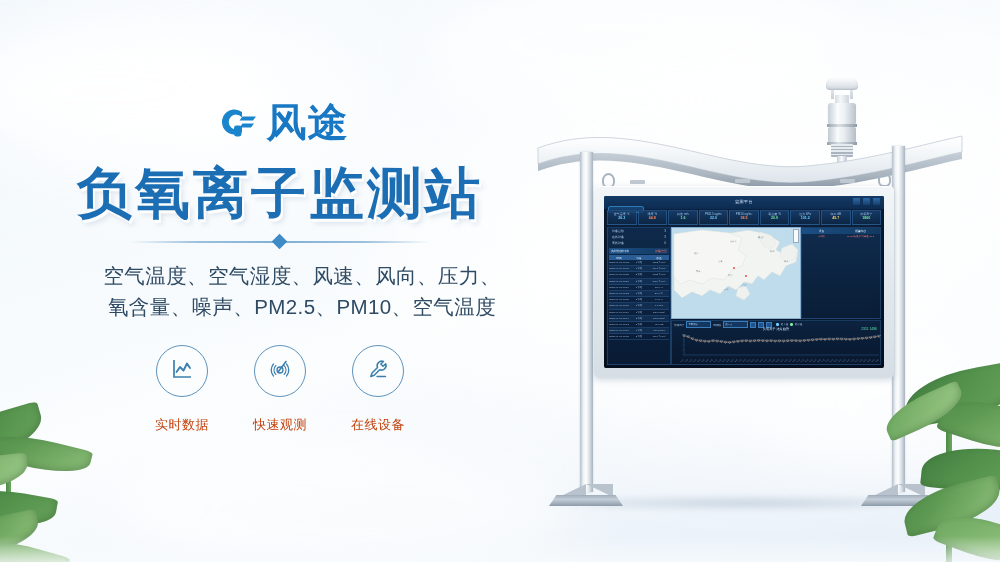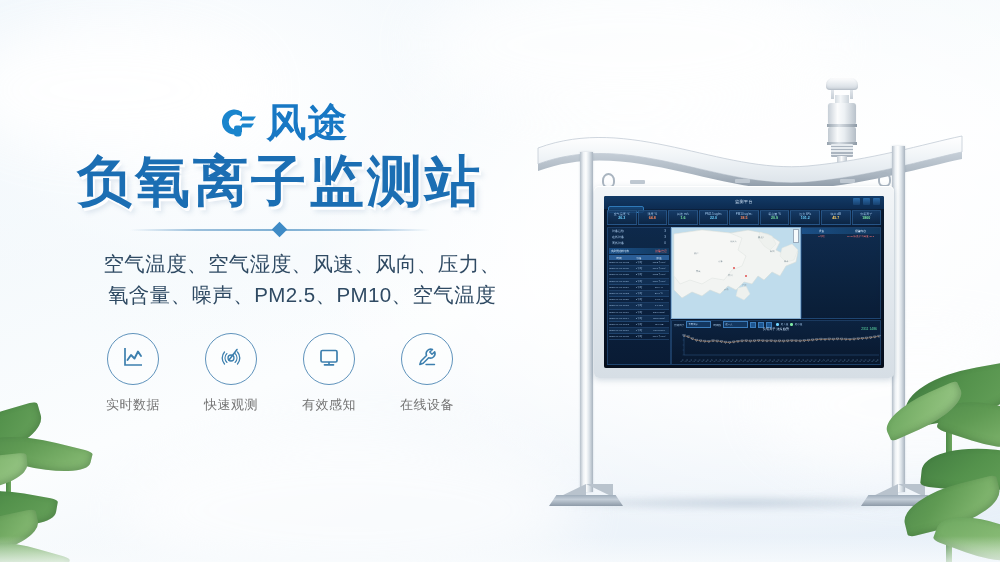--- a/index.html
+++ b/index.html
@@ -25,21 +25,21 @@
   .left-col{position:absolute;left:0;top:96px;width:560px;text-align:center;}
 
   .logo-row{display:flex;align-items:center;justify-content:center;gap:9px;height:52px;}
   .logo-mark{width:46px;height:46px;position:relative;}
   .logo-text{
     font-size:40px;font-weight:bold;color:#1878c4;letter-spacing:1px;line-height:1;
     font-family:"Liberation Sans","DejaVu Sans",sans-serif;
   }
 
   .headline{
-    margin-top:4px;
+    margin-top:16px;
     font-size:55px;font-weight:bold;color:#1b6eb3;
     letter-spacing:3px;line-height:1.06;white-space:nowrap;
     text-shadow:2px 3px 0 rgba(255,255,255,0.95), 4px 5px 5px rgba(120,150,180,0.22);
     font-family:"Liberation Sans","DejaVu Sans",sans-serif;
   }
 
   .divider{margin:14px auto 0;width:300px;height:12px;position:relative;}
   .divider .bar{position:absolute;top:5px;left:0;width:300px;height:2px;
     background:linear-gradient(90deg,rgba(120,165,205,0) 0%,#9cc0dc 22%,#7fb0d4 50%,#9cc0dc 78%,rgba(120,165,205,0) 100%);}
   .divider .dia{position:absolute;left:144px;top:0;width:11px;height:11px;background:#3f8bc6;transform:rotate(45deg);}
@@ -50,21 +50,21 @@
   }
   .subtitle div{white-space:nowrap;padding-left:44px;}
 
   .features{margin-top:22px;display:flex;justify-content:center;gap:36px;}
   .feature{width:62px;text-align:center;}
   .f-circle{
     width:50px;height:50px;margin:0 auto;border-radius:50%;
     border:1.6px solid #5f93bc;display:flex;align-items:center;justify-content:center;
     background:rgba(255,255,255,0.35);
   }
-  .f-label{margin-top:11px;font-size:13px;color:#737373;letter-spacing:.5px;white-space:nowrap;}
+  .f-label{margin-top:19px;font-size:13px;color:#c2410c;letter-spacing:.5px;white-space:nowrap;}
 
   
   .kiosk{position:absolute;left:520px;top:60px;width:460px;height:470px;}
 
   .ground-shadow{
     position:absolute;left:30px;top:436px;width:390px;height:14px;border-radius:50%;
     background:radial-gradient(ellipse at 50% 50%, rgba(120,145,170,0.34) 0%, rgba(120,145,170,0.14) 52%, rgba(120,145,170,0) 76%);
     filter:blur(3px);
   }
 
@@ -241,32 +241,20 @@
               <path d="M20.5 9 A9 9 0 0 1 20.5 21" fill="none" stroke="#3c7fae" stroke-width="1.3" stroke-linecap="round"></path>
               <path d="M10 19.5 A6 6 0 0 1 10 10.5" fill="none" stroke="#3c7fae" stroke-width="1.1" stroke-linecap="round"></path>
               <path d="M18 10.5 A6 6 0 0 1 18 19.5" fill="none" stroke="#3c7fae" stroke-width="1.1" stroke-linecap="round"></path>
               <line x1="12" y1="17" x2="20" y2="6.5" stroke="#3c7fae" stroke-width="1.6" stroke-linecap="round"></line>
             </svg>
           </span>
         </div>
         <div class="f-label">快速观测</div>
       </div>
 
-      <div class="feature">
-        <div class="f-circle">
-          <span>
-            <svg width="28" height="28" viewBox="0 0 28 28">
-              <rect x="6" y="7.5" width="16" height="11.5" rx="1.4" fill="none" stroke="#3c7fae" stroke-width="1.7"></rect>
-              <line x1="14" y1="19" x2="14" y2="21.5" stroke="#3c7fae" stroke-width="1.6"></line>
-              <line x1="9.5" y1="21.8" x2="18.5" y2="21.8" stroke="#3c7fae" stroke-width="1.7" stroke-linecap="round"></line>
-            </svg>
-          </span>
-        </div>
-        <div class="f-label">有效感知</div>
-      </div>
 
       <div class="feature">
         <div class="f-circle">
           <span>
             <svg width="28" height="28" viewBox="0 0 28 28">
               <path d="M19.5 6.5 a4.6 4.6 0 0 0-6 6 L8 18 l-1.2 3.4 L10.2 20.2 l5.5-5.5 a4.6 4.6 0 0 0 6-6 L19 11.2 L16.8 9 Z" fill="none" stroke="#3c7fae" stroke-width="1.55" stroke-linejoin="round"></path>
               <line x1="13" y1="21.5" x2="21.5" y2="21.5" stroke="#3c7fae" stroke-width="1.4" stroke-linecap="round"></line>
             </svg>
           </span>
         </div>

